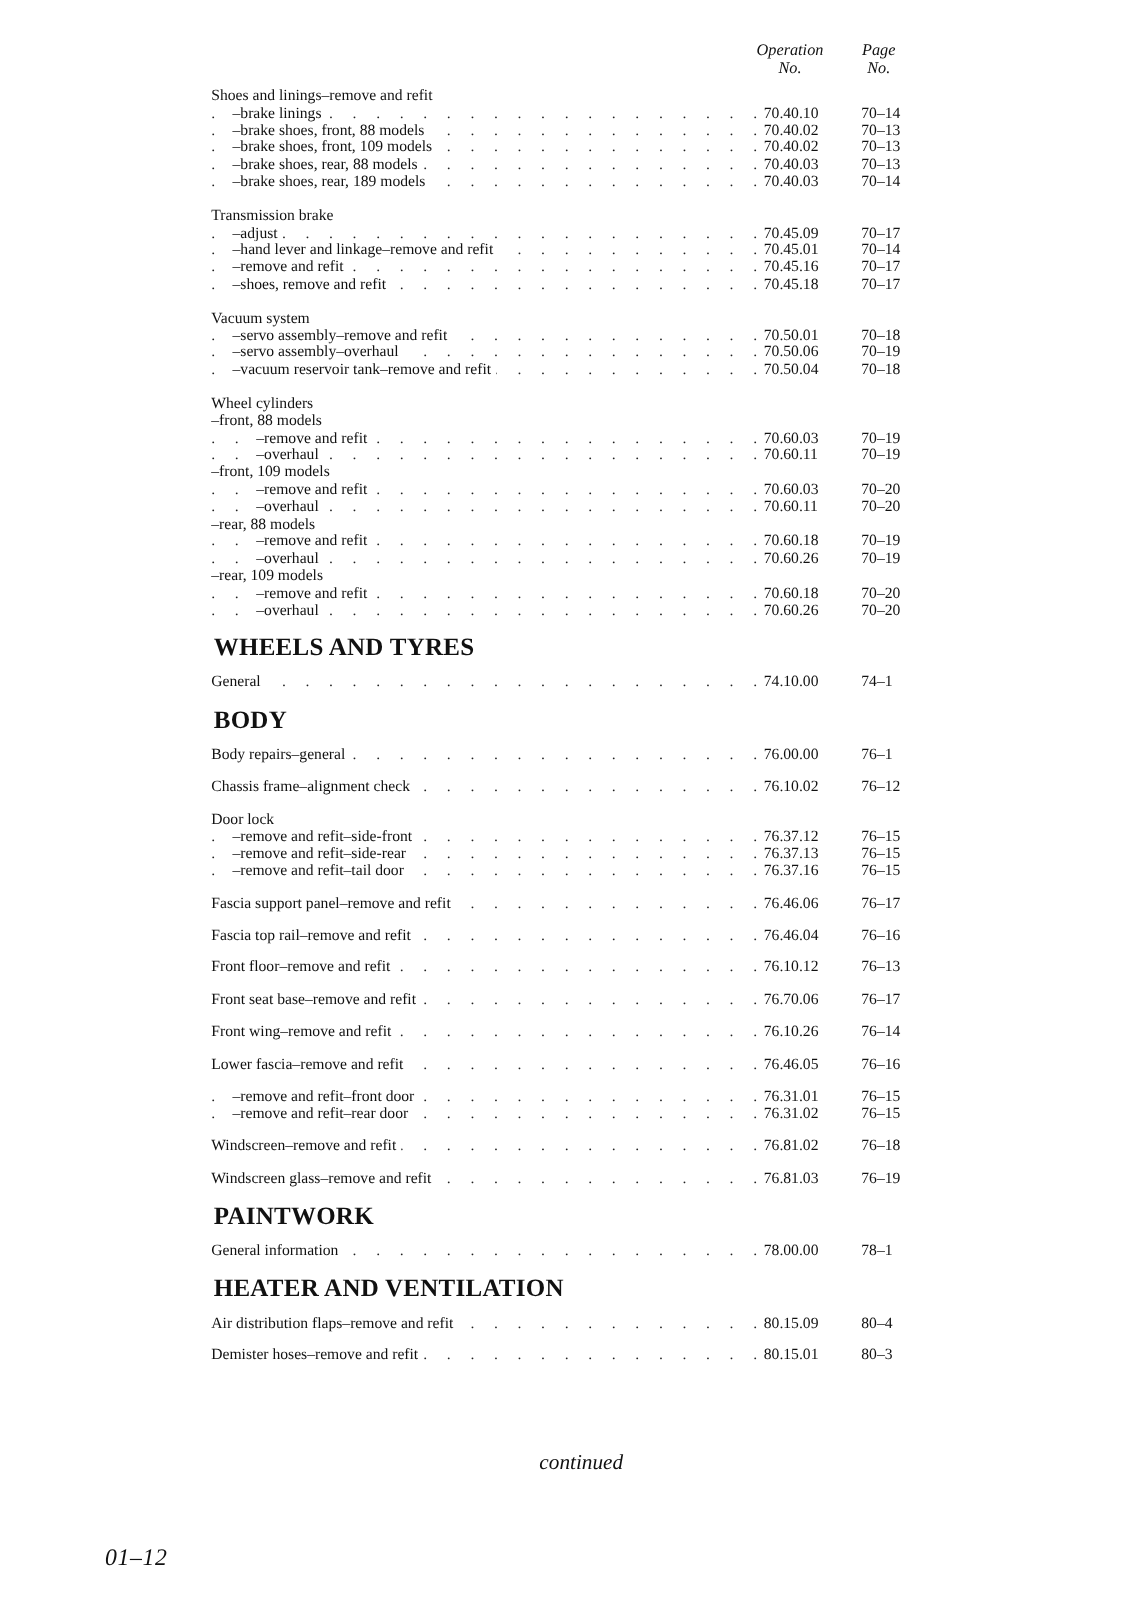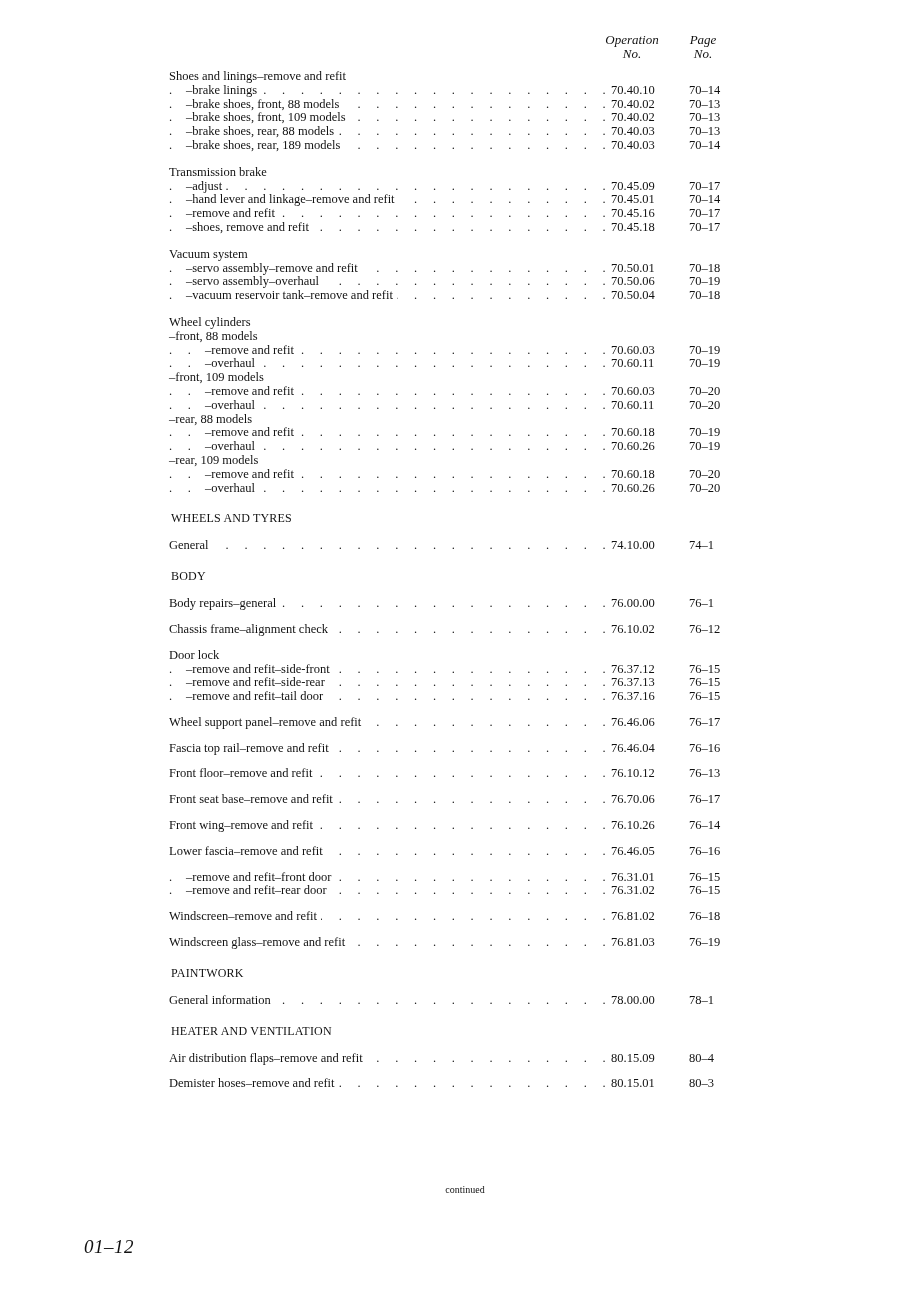--- a/index.html
+++ b/index.html
@@ -11,37 +11,37 @@
     .col-head {
       position: absolute; top: 33px;
       font-style: italic; font-size: 13px; line-height: 14px; text-align: center;
     }
     .col-head.op { left: 597px; width: 70px; }
     .col-head.pg { left: 679px; width: 48px; }
     .content { position: absolute; left: 169px; top: 70px; width: 570px; }
     .group { margin-bottom: 13px; }
     .group.single { margin-bottom: 12px; }
     .section-title {
-      font-weight: normal; font-size: 12px; letter-spacing: 0.2px;
+      font-weight: bold; font-size: 20px; letter-spacing: 0.2px;
       margin: 14px 0 12px 2px; line-height: 18px;
     }
     .row { position: relative; height: 13.8px; font-size: 12.5px; line-height: 13.8px; white-space: nowrap; }
     .label { position: absolute; left: 0; background: #fff; padding-right: 4px; z-index: 2; }
     .lvl1 .label { left: 17px; text-align: right; }
     .lvl2 .label { left: 36px; }
     .leader {
       position: absolute; left: 0; right: 132px; top: 0; height: 13.8px;
       overflow: hidden; text-align: right; letter-spacing: 6.3px; color: #222; z-index: 1;
     }
     .opno { position: absolute; left: 440px; width: 60px; z-index: 2; background: #fff; padding-left: 2px; }
     .pgno { position: absolute; left: 520px; width: 45px; text-align: left; }
     .heading-row .label { left: 0; }
     .continued {
-      position: absolute; top: 1184px; left: 400px; width: 130px; text-align: center;
-      font-size: 10px;
+      position: absolute; top: 1160px; left: 400px; width: 130px; text-align: center;
+      font-style: italic; font-size: 17px;
     }
     .page-number {
       position: absolute; left: 84px; top: 1236px; font-size: 19px; letter-spacing: 0.5px; font-style: italic;
     }
   </style>
 </head>
 <body>
 
 <div class="col-head op">
   <div>Operation<br>No.</div>
@@ -250,21 +250,21 @@
         </div>
         <div class="row lvl1">
           <span class="label">–remove and refit–tail door</span>
           <span class="leader"> . . . . . . . . . . . . . . . . . . . . . . . . . . . . . . . . . . . . . . . . . . . .</span>
           <span class="opno">76.37.16</span>
           <span class="pgno">76–15</span>
         </div>
       </div>
       <div class="group single">
         <div class="row">
-          <span class="label">Wheel support panel–remove and refit</span>
+          <span class="label">Fascia support panel–remove and refit</span>
           <span class="leader"> . . . . . . . . . . . . . . . . . . . . . . . . . . . . . . . . . . . . . . . . . . . .</span>
           <span class="opno">76.46.06</span>
           <span class="pgno">76–17</span>
         </div>
       </div>
       <div class="group single">
         <div class="row">
           <span class="label">Fascia top rail–remove and refit</span>
           <span class="leader"> . . . . . . . . . . . . . . . . . . . . . . . . . . . . . . . . . . . . . . . . . . . .</span>
           <span class="opno">76.46.04</span>

